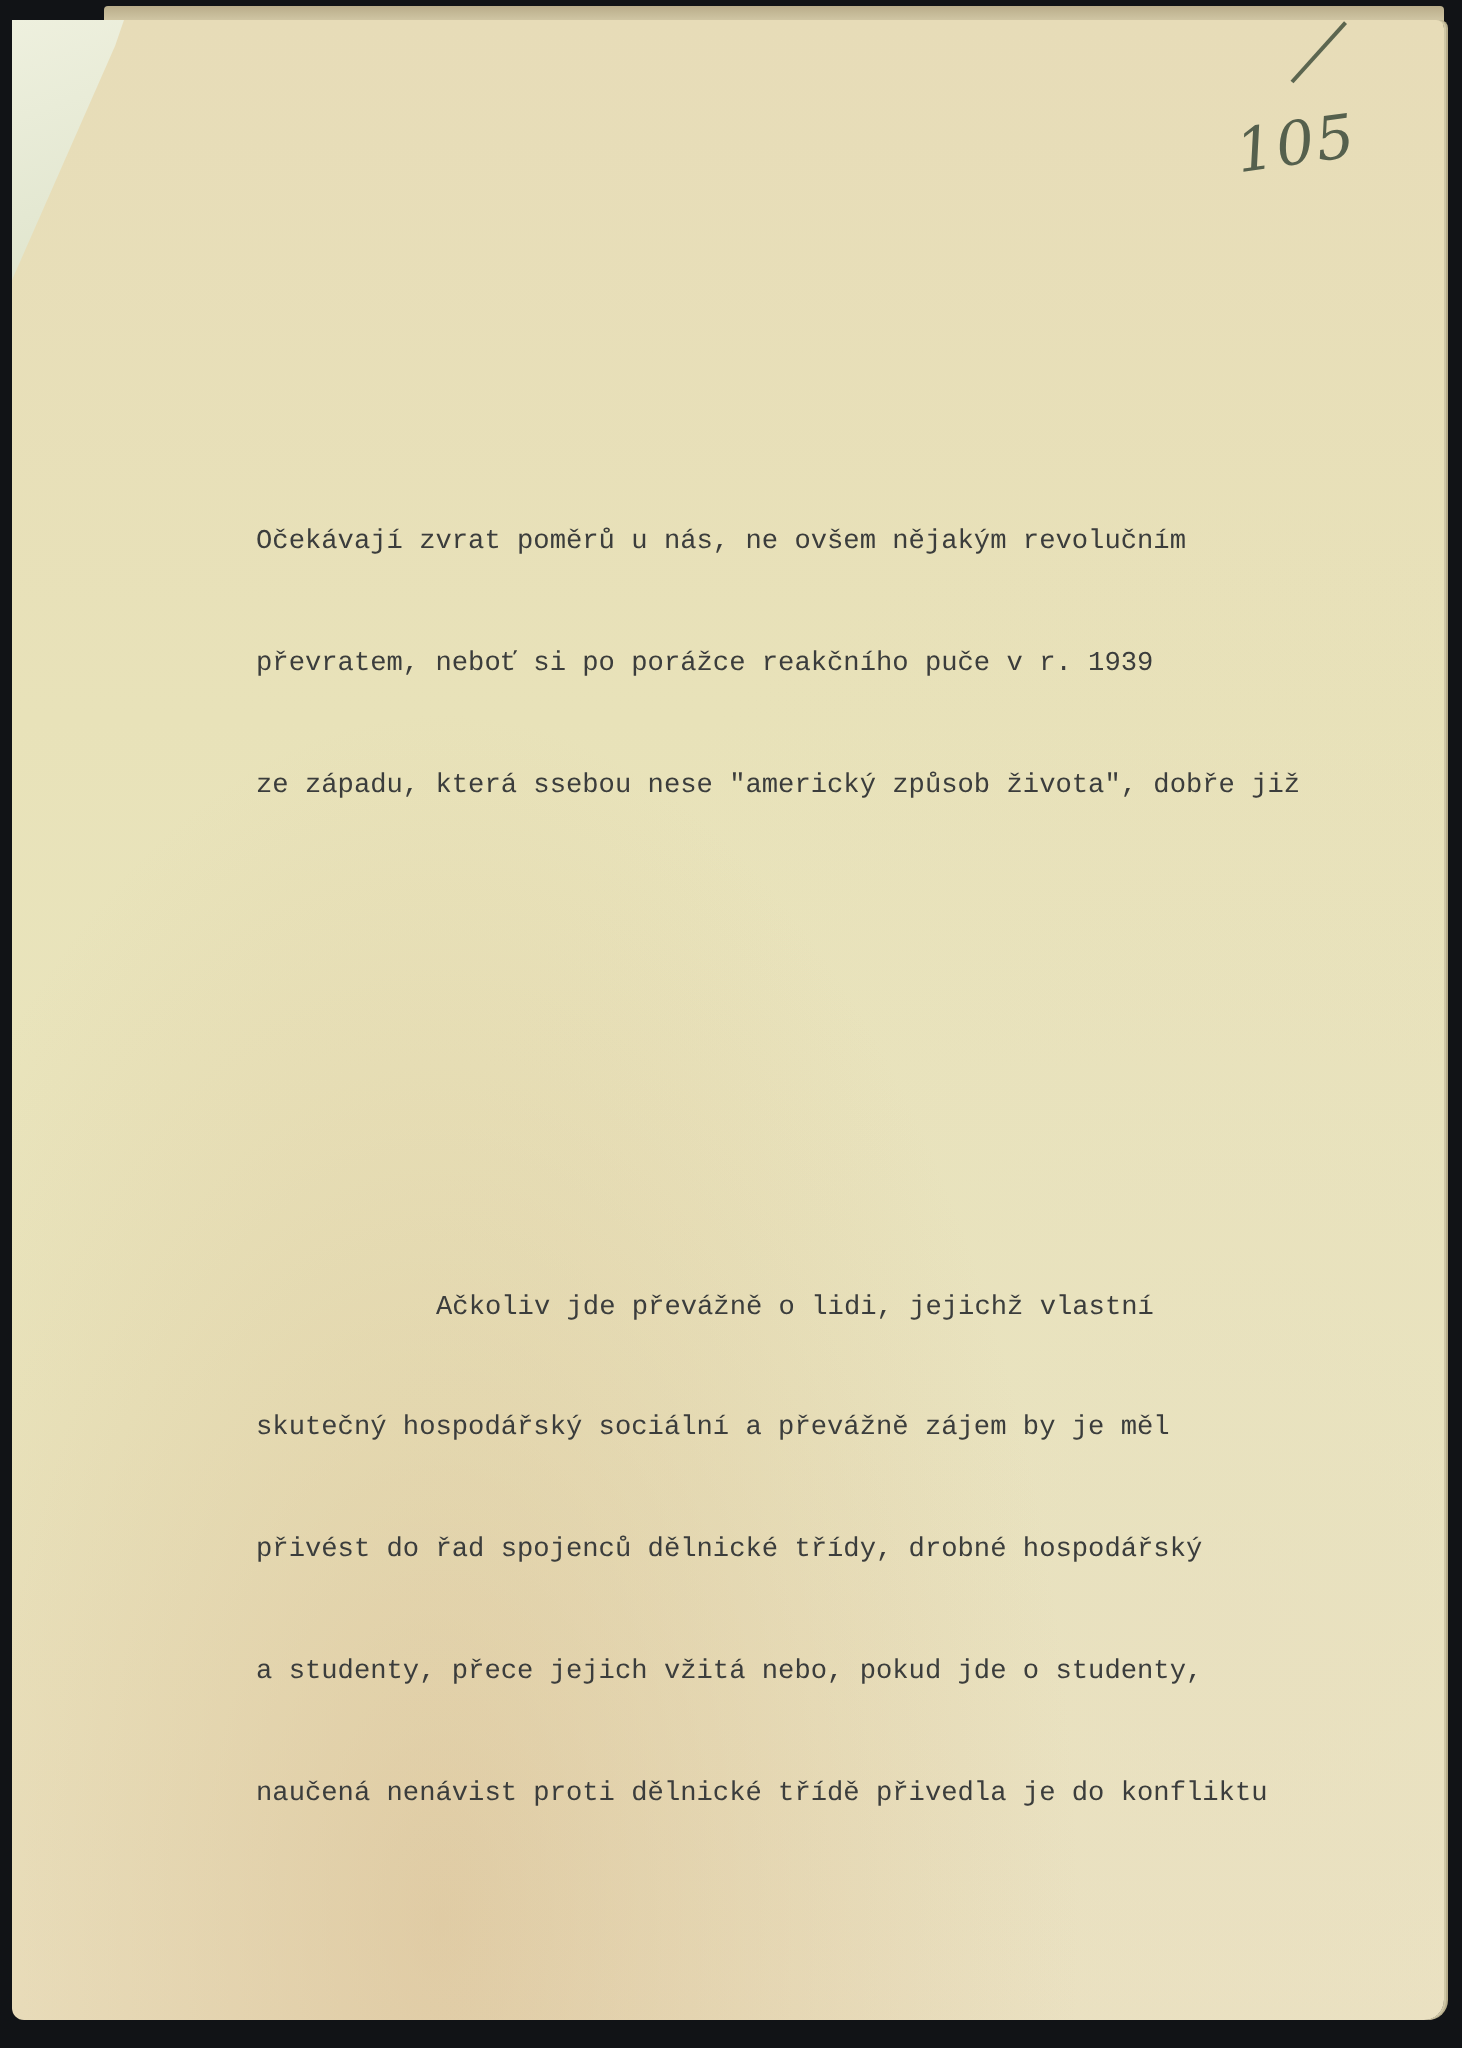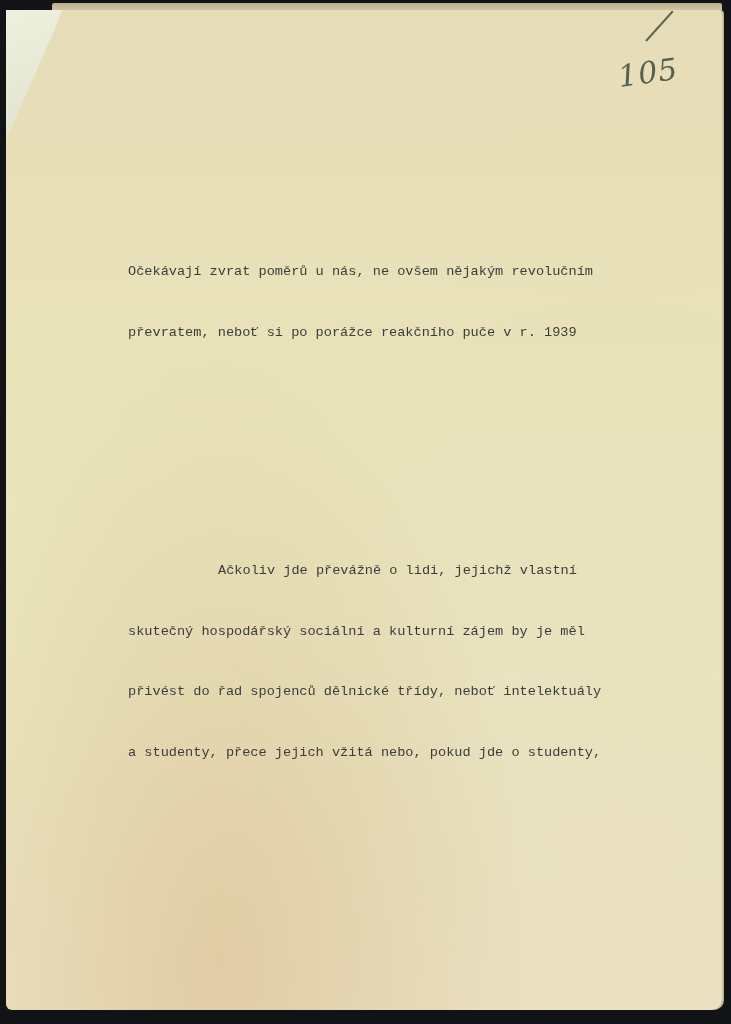--- a/index.html
+++ b/index.html
@@ -85,46 +85,49 @@
       display: block;
       height: 20.3px;
       font-family: Liberation Mono, monospace;
     }
     .typed .gap {
       display: block;
       height: 14px;
     }
     .typed .indent {
       padding-left: 90px;
+      margin-top: 23px;
     }
   </style>
 </head>
 <body>
 
 <div class="scene">
   <div class="sheet-stack"></div>
   <div class="page">
     <div class="folded-corner"></div>
     <div class="folio-stroke"></div>
     <div class="folio-number">105</div>
 
     <div class="typed">
       
       <div>
         <span class="line">Očekávají zvrat poměrů u nás, ne ovšem nějakým revolučním</span>
         <span class="line">převratem, neboť si po porážce reakčního puče v r. 1939</span>
+        <span class="line">ze západu, která ssebou nese "americký způsob života", dobře již</span>
       </div>
       <span class="gap"></span>
 
       
       <div>
         <span class="line indent">Ačkoliv jde převážně o lidi, jejichž vlastní</span>
-        <span class="line">skutečný hospodářský sociální a kulturní zájem by je měl</span>
-        <span class="line">přivést do řad spojenců dělnické třídy, neboť intelektuály</span>
+        <span class="line">skutečný hospodářský sociální a převážně zájem by je měl</span>
+        <span class="line">přivést do řad spojenců dělnické třídy, drobné hospodářský</span>
         <span class="line">a studenty, přece jejich vžitá nebo, pokud jde o studenty,</span>
+        <span class="line">naučená nenávist proti dělnické třídě přivedla je do konfliktu</span>
         
       </div>
       
 
       
       
       
 
       
       

